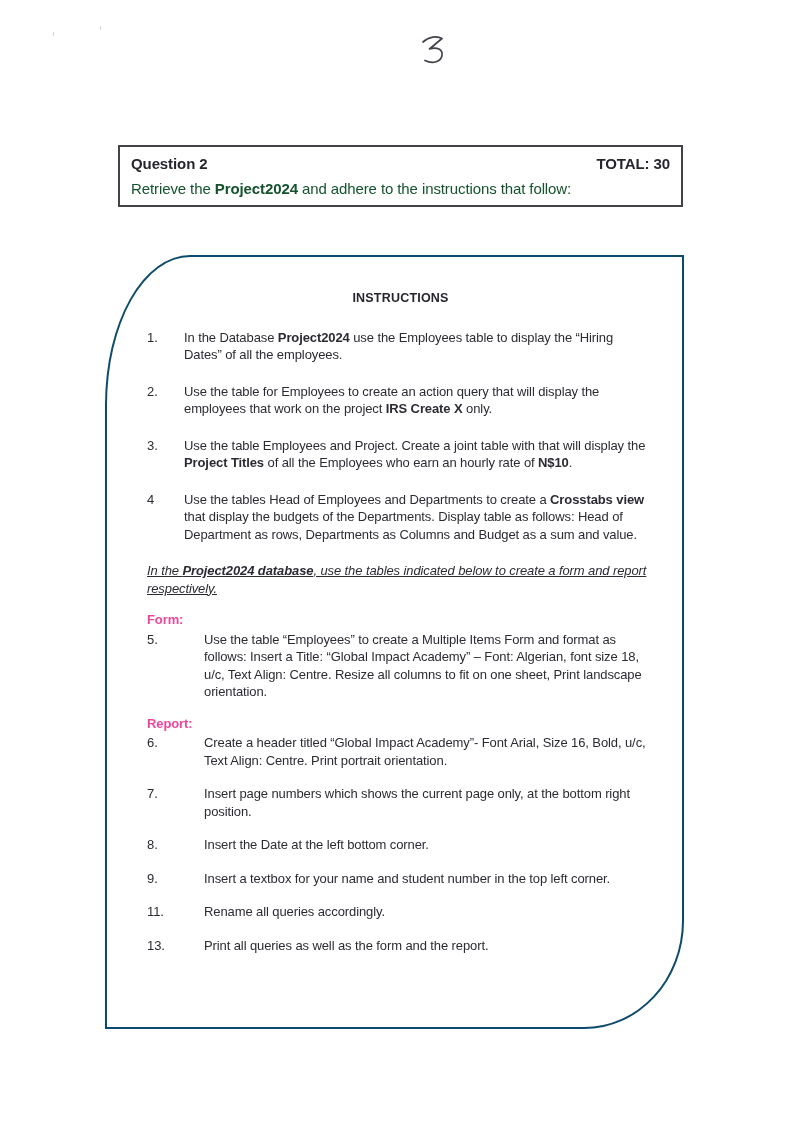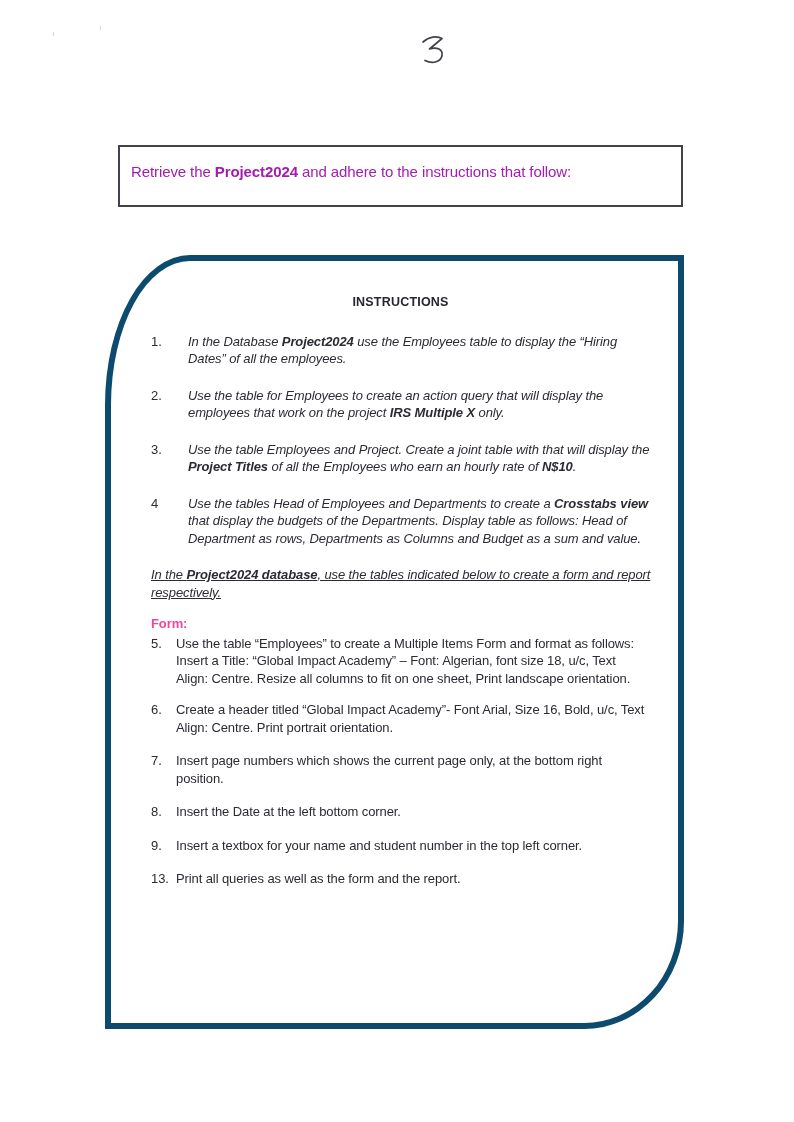--- a/index.html
+++ b/index.html
@@ -23,43 +23,43 @@
   .speck-b{left:100px;top:26px;height:4px;transform:rotate(-8deg);}
   .speck-c{left:603px;top:896px;height:9px;border-left:1.5px solid #b9b08e;opacity:.55;}
   
   .header-box{
     position:absolute;left:118px;top:145px;width:565px;height:62px;
     box-sizing:border-box;border:2px solid #42424a;
     padding:8px 11px 0 11px;background:#fff;
   }
   .header-row{display:flex;justify-content:space-between;align-items:baseline;
     font-size:15px;font-weight:700;color:#26262e;}
-  .header-sub{margin-top:8px;font-size:15px;color:#a21caf;}
+  .header-sub{margin-top:8px;font-size:15px;color:#14532d;}
   
   .ins-box{
     position:absolute;left:105px;top:255px;width:579px;height:774px;
     box-sizing:border-box;background:#fff;
-    border:6px solid #0c4a6e;
+    border:2px solid #0c4a6e;
     border-top-left-radius:85px 150px;
     border-bottom-right-radius:100px 108px;
     padding:33px 28px 0 40px;
     font-size:13px;line-height:17.5px;
   }
   .ins-title{
     text-align:center;font-weight:700;font-size:12.5px;
     letter-spacing:0.2px;color:#26262e;margin-bottom:21px;
   }
   .li{display:flex;align-items:flex-start;}
   .main-list .li{margin-bottom:19px;}
   .form-list .li{margin-bottom:14px;}
   .report-list .li{margin-bottom:16px;}
   .main-list .num{width:37px;flex:0 0 37px;}
   .form-list .num,.report-list .num{width:25px;flex:0 0 25px;}
-  .main-list .txt{width:474px;font-style:italic;}
-  .form-list .txt,.report-list .txt{width:482px;}
+  .main-list .txt{width:474px;}
+  .form-list .txt,.report-list .txt{width:482px;margin-left:32px;}
   .note{font-style:italic;width:508px;margin:0 0 14px 0;}
   .section-heading{font-weight:700;margin:0 0 2px 0;color:#ec4899;}
   .b{font-weight:700;}
   .i{font-style:italic;text-decoration:underline;}
 </style>
 </head>
 <body>
 
 <div class="page">
 
@@ -68,34 +68,38 @@
   <div class="speck speck-c"></div>
 
   <div class="hand-num">
     <svg viewBox="0 0 30 34">
       <path d="M3 9 C9 3.5 17 2.5 22 5.5 L9.5 16 C17 13.5 23 16.5 22 22.5 C21 28.5 13 31.5 5 27.5" fill="none" stroke="#42424c" stroke-width="1.7" stroke-linecap="round" stroke-linejoin="round"></path>
     </svg>
     <span class="sr-only">3</span>
   </div>
 
   <div class="header-box">
+    <div class="header-row">
+      <span>Question 2</span>
+      <span>TOTAL: 30</span>
+    </div>
     <div class="header-sub"><span>Retrieve the </span><span class="b">Project2024</span><span> and adhere to the instructions that follow:</span></div>
   </div>
 
   <div class="ins-box">
     <div class="ins-title">INSTRUCTIONS</div>
 
     <div class="list main-list">
         <div class="li">
           <div class="num">1.</div>
           <div class="txt"><span>In the Database </span><span class="b">Project2024</span><span> use the Employees table to display the “Hiring Dates” of all the employees.</span></div>
         </div>
         <div class="li">
           <div class="num">2.</div>
-          <div class="txt"><span>Use the table for Employees to create an action query that will display the employees that work on the project </span><span class="b">IRS Multiple X</span><span> only.</span></div>
+          <div class="txt"><span>Use the table for Employees to create an action query that will display the employees that work on the project </span><span class="b">IRS Create X</span><span> only.</span></div>
         </div>
         <div class="li">
           <div class="num">3.</div>
           <div class="txt"><span>Use the table Employees and Project.  Create a joint table with that will display the </span><span class="b">Project Titles</span><span> of all the Employees who earn an hourly rate of </span><span class="b">N$10</span><span>.</span></div>
         </div>
         <div class="li">
           <div class="num">4</div>
           <div class="txt"><span>Use the tables Head of Employees and Departments to create a </span><span class="b">Crosstabs view</span><span> that display the budgets of the Departments. Display table as follows: Head of Department as rows, Departments as Columns and Budget as a sum and value.</span></div>
         </div>
       </div>
@@ -103,37 +107,42 @@
     <div class="note"><span class="i">In the </span><span class="b i">Project2024 database</span><span class="i">, use the tables indicated below to create a form and report respectively.</span></div>
 
     <div class="section-heading">Form:</div>
     <div class="list form-list">
         <div class="li">
           <div class="num">5.</div>
           <div class="txt"><span>Use the table “Employees” to create a Multiple Items Form and format as follows: Insert a Title: “Global Impact Academy” – Font: Algerian, font size 18, u/c, Text Align: Centre. Resize all columns to fit on one sheet, Print landscape orientation.</span></div>
         </div>
       </div>
 
+    <div class="section-heading">Report:</div>
     <div class="list report-list">
         <div class="li">
           <div class="num">6.</div>
           <div class="txt"><span>Create a header titled “Global Impact Academy”- Font Arial, Size 16, Bold, u/c, Text Align: Centre. Print portrait orientation.</span></div>
         </div>
         <div class="li">
           <div class="num">7.</div>
           <div class="txt"><span>Insert page numbers which shows the current page only, at the bottom right position.</span></div>
         </div>
         <div class="li">
           <div class="num">8.</div>
           <div class="txt"><span>Insert the Date at the left bottom corner.</span></div>
         </div>
         <div class="li">
           <div class="num">9.</div>
           <div class="txt"><span>Insert a textbox for your name and student number in the top left corner.</span></div>
         </div>
         <div class="li">
+          <div class="num">11.</div>
+          <div class="txt"><span>Rename all queries accordingly.</span></div>
+        </div>
+        <div class="li">
           <div class="num">13.</div>
           <div class="txt"><span>Print all queries as well as the form and the report.</span></div>
         </div>
       </div>
   </div>
 
 </div>
 
 </body></html>

